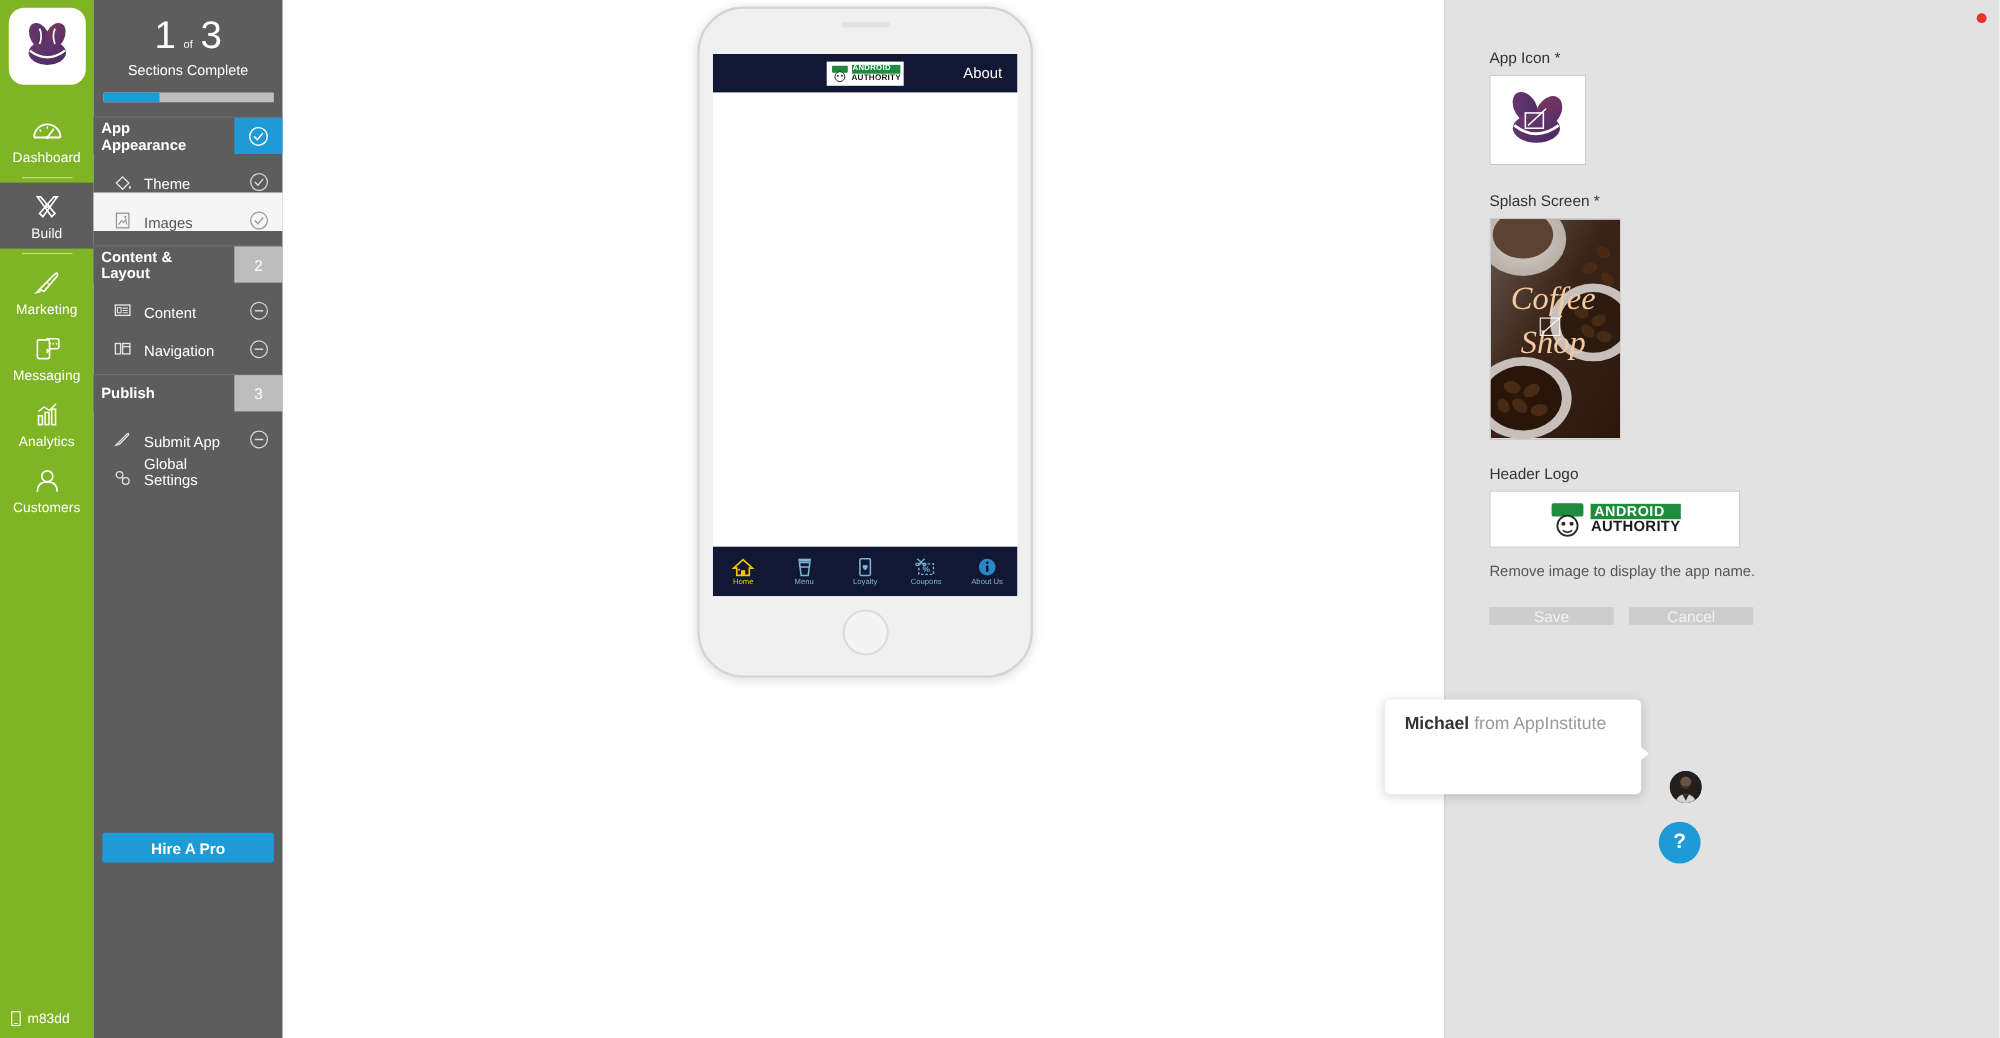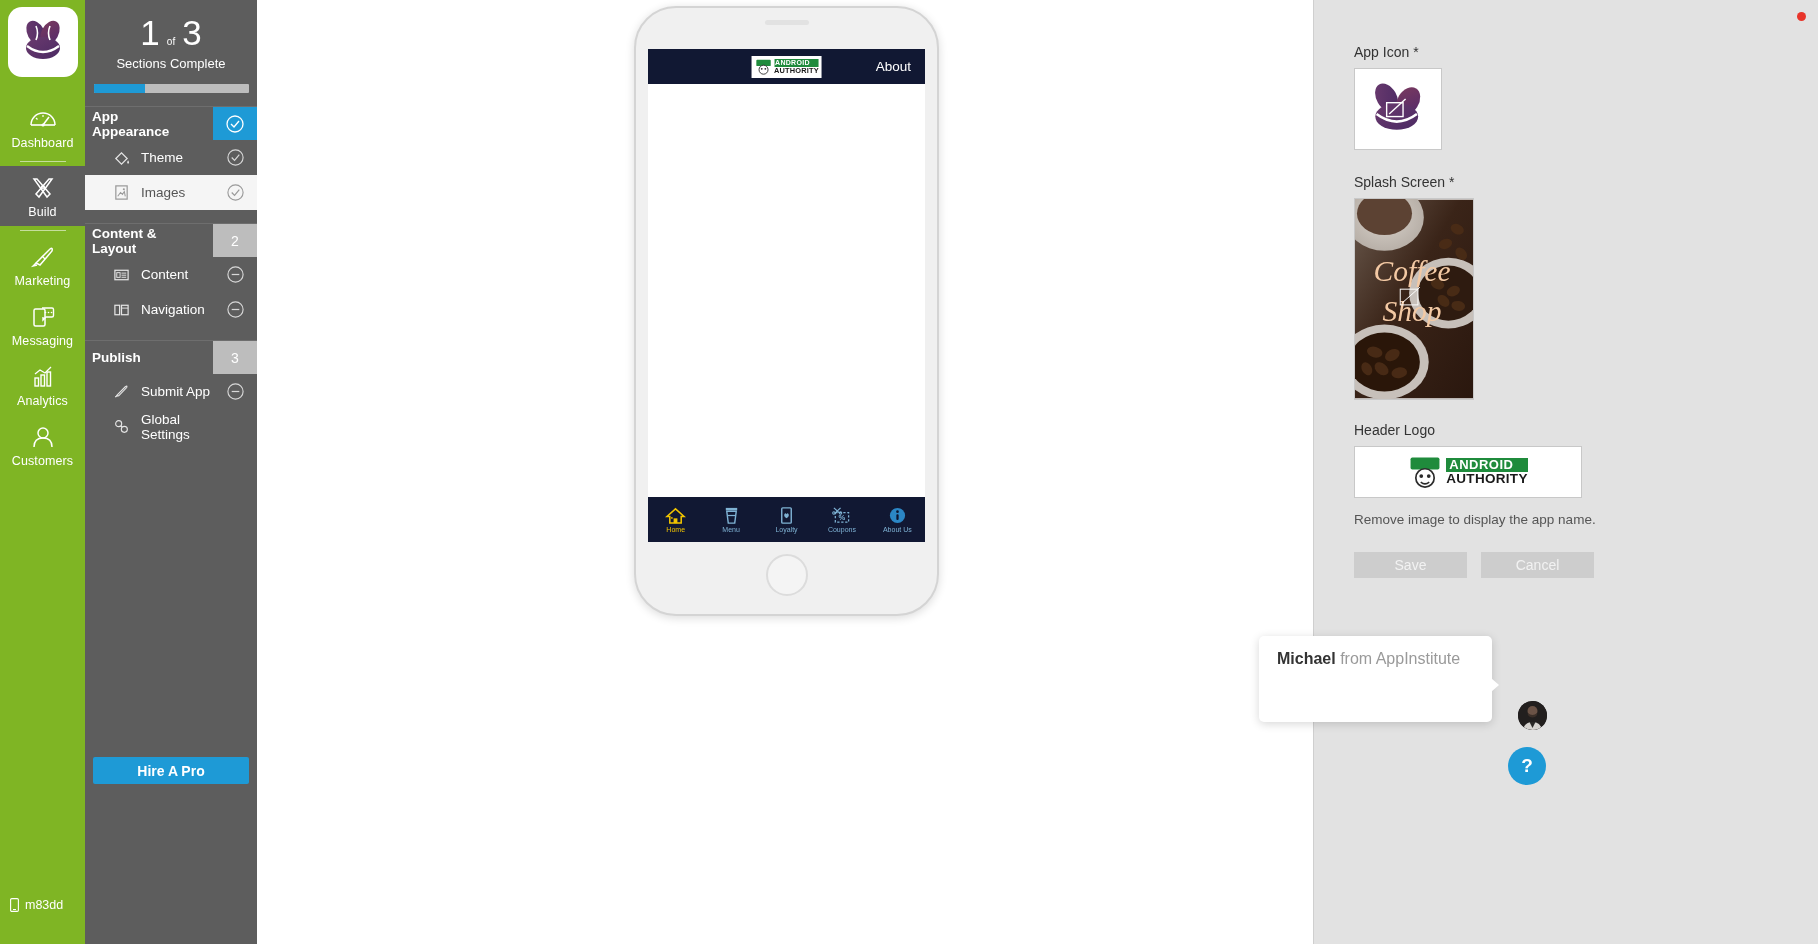--- a/index.html
+++ b/index.html
@@ -35,21 +35,21 @@
     font-size: 12.5px; margin-top: 4px; letter-spacing: .1px;
     color: #ffffff;
   }
   .rail-item .ri-icon { width: 30px; height: 26px; display:block; }
   .rail-sep {
     width: 46px; height: 1px; background: rgba(255,255,255,.55);
     margin: 4px auto;
   }
   .rail-bottom {
     position: absolute; left: 0; bottom: 0; width: 85px;
-    padding: 0 0 32px 10px;
+    padding: 0 0 11px 10px;
     display: flex; align-items: center; gap: 6px;
     color: #ffffff; font-size: 12.5px;
   }
 
   
   .sidebar {
     width: 172px; flex: 0 0 172px; height: 944px;
     background: #5d5d5d; position: relative;
   }
   .progress-wrap { padding: 14px 0 0 0; text-align: center; }
@@ -78,22 +78,22 @@
     padding-left: 7px; color: #ffffff; font-size: 13.5px; font-weight: bold;
   }
   .sec-badge {
     width: 44px; display: flex; align-items: center; justify-content: center;
     color: #ffffff; font-size: 14px;
   }
   .sec-badge.blue { background: #1e9ad6; }
   .sec-badge.grey { background: #bdbdbd; }
 
   .sec-item {
-    display: flex; align-items: center; height: 35px;
-    padding-left: 26px; cursor: pointer;
+    display: flex; align-items: flex-end; height: 35px;
+    padding-left: 16px; cursor: pointer;
   }
   .sec-item .si-icon {
     width: 20px; height: 20px; margin-right: 10px;
     display: flex; align-items: center; justify-content: center;
   }
   .sec-item .si-label { color: #ffffff; font-size: 13.5px; flex: 1; }
   .sec-item .si-state {
     width: 44px; display: flex; align-items: center; justify-content: center;
   }
   .sec-item.selected { background: #f5f5f5; }
@@ -173,21 +173,21 @@
   .thumb-box {
     background: #ffffff; border: 1px solid #c8c8c8;
     display: flex; align-items: center; justify-content: center;
   }
   .icon-thumb { width: 88px; height: 82px; }
   .splash-thumb { width: 120px; height: 202px; overflow: hidden; padding: 0; }
   .logo-thumb { width: 228px; height: 52px; }
   .hint-text { font-size: 13.5px; color: #555555; margin-top: 14px; }
   .btn-row { display: flex; gap: 14px; margin-top: 25px; }
   .flat-btn {
-    width: 113px; height: 26px; background: #cdcdcd; color: #f2f2f2;
+    width: 113px; height: 16px; background: #cdcdcd; color: #f2f2f2;
     border: none; font-size: 14px; cursor: default;
     font-family: "Liberation Sans", sans-serif;
   }
   .rec-dot {
     position: absolute; right: 12px; top: 12px;
     width: 9px; height: 9px; border-radius: 50%; background: #e8342a;
   }
 
   
   .chat-bubble {

